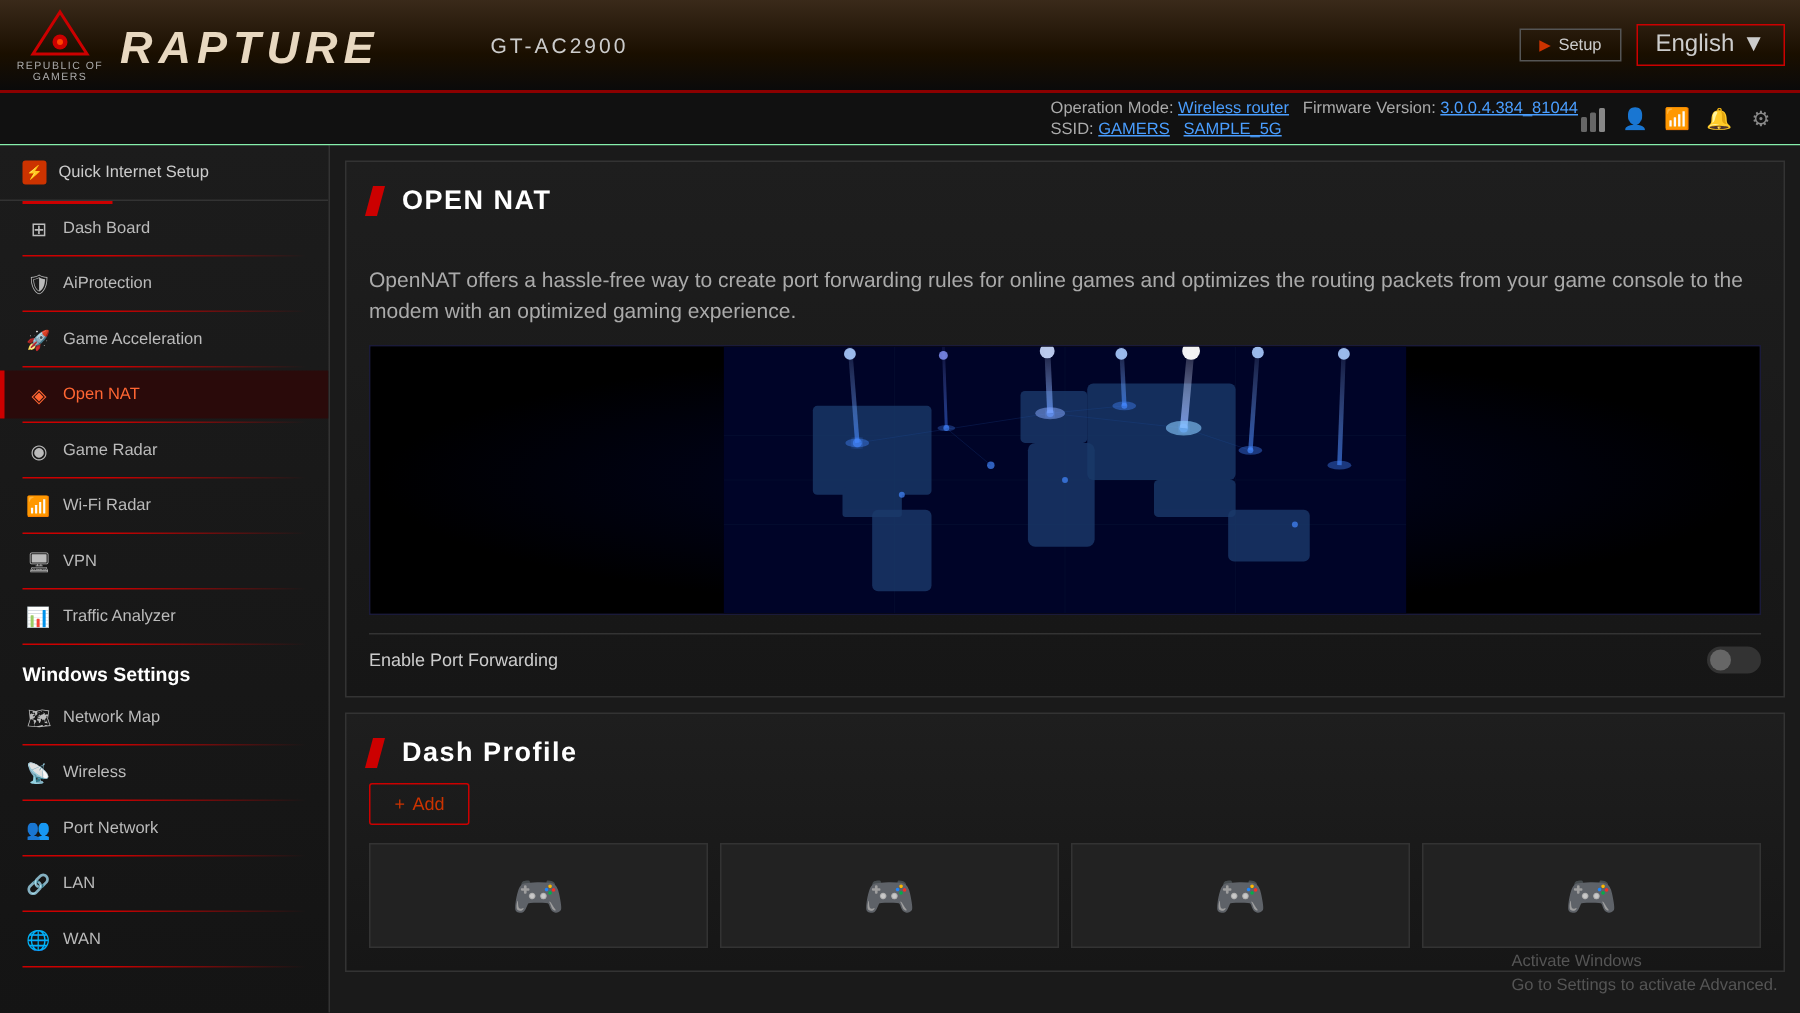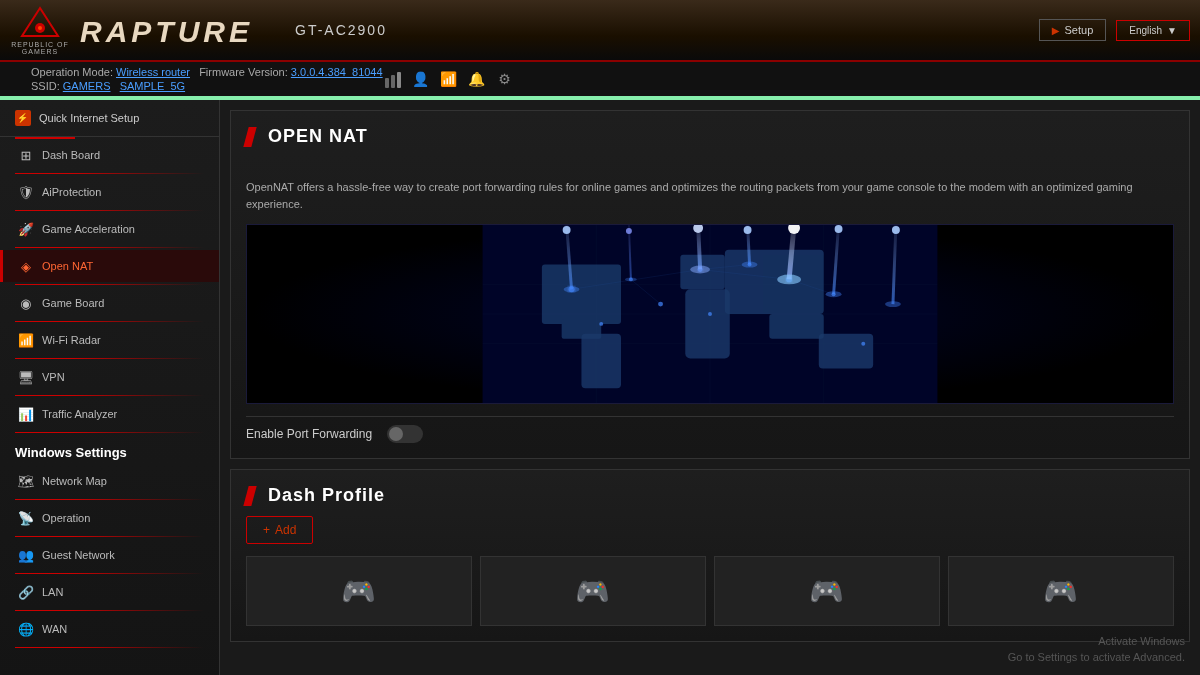--- a/index.html
+++ b/index.html
@@ -43,20 +43,21 @@
     .rog-text {
       font-size: 7px;
       color: #aaa;
       letter-spacing: 1px;
       text-align: center;
     }
     .model-name {
       font-size: 14px;
       color: #ccc;
       letter-spacing: 2px;
+      margin-left: 32px;
     }
     .header-right {
       display: flex;
       align-items: center;
       gap: 10px;
     }
     .logout-btn {
       background: transparent;
       border: 1px solid #555;
       color: #ccc;
@@ -70,35 +71,35 @@
     .logout-arrow {
       color: #cc3300;
       font-size: 10px;
     }
     .lang-btn {
       background: transparent;
       border: 1px solid #cc0000;
       color: #ccc;
       padding: 4px 12px;
       cursor: pointer;
-      font-size: 10px;
+      font-size: 16px;
       display: flex;
       align-items: center;
       gap: 5px;
     }
 
     
     .status-bar {
       width: 100%;
       background: #111;
-      padding: 4px 31px;
-      display: flex;
-      align-items: center;
-      justify-content: flex-start;
-      border-bottom: 4px solid #86efac;
+      padding: 4px 16px;
+      display: flex;
+      align-items: center;
+      justify-content: flex-end;
+      border-bottom: 1px solid #86efac;
       min-height: 30px;
     }
     .status-left {
       display: flex;
       flex-direction: column;
       gap: 2px;
     }
     .status-text {
       font-size: 11px;
       color: #aaa;
@@ -232,21 +233,21 @@
       gap: 8px;
       margin-bottom: 10px;
     }
     .panel-title-text {
       font-size: 18px;
       font-weight: bold;
       color: #fff;
       letter-spacing: 1px;
     }
     .panel-desc {
-      font-size: 11px;
+      font-size: 14px;
       color: #aaa;
       line-height: 1.5;
       margin-bottom: 12px;
       margin-top: 32px;
     }
 
     
     .world-map-container {
       width: 100%;
       height: 180px;
@@ -270,20 +271,21 @@
       position: absolute;
       top: 0; left: 0;
     }
 
     .panel-footer {
       display: flex;
       align-items: center;
       gap: 15px;
       padding-top: 8px;
       border-top: 1px solid #333;
+      justify-content: space-between;
     }
     .panel-footer-label {
       font-size: 12px;
       color: #ccc;
     }
 
     
     .toggle {
       width: 36px;
       height: 18px;
@@ -340,21 +342,21 @@
     .gamepad-icon {
       color: #555;
       font-size: 28px;
     }
 
     
     .windows-watermark {
       position: absolute;
       bottom: 10px;
       right: 15px;
-      text-align: right;
+      text-align: left;
       color: #555;
       font-size: 11px;
       line-height: 1.4;
       pointer-events: none;
       margin-top: 32px;
     }
 
     
     .title-slash {
       display: inline-block;
@@ -457,21 +459,21 @@
     <div class="nav-item-divider"></div>
 
     <div class="nav-item active">
       <div class="nav-icon">◈</div>
       <span>Open NAT</span>
     </div>
     <div class="nav-item-divider"></div>
 
     <div class="nav-item">
       <div class="nav-icon">◉</div>
-      <span>Game Board</span>
+      <span>Game Radar</span>
     </div>
     <div class="nav-item-divider"></div>
 
     <div class="nav-item">
       <div class="nav-icon">📶</div>
       <span>Wi-Fi Radar</span>
     </div>
     <div class="nav-item-divider"></div>
 
     <div class="nav-item">
@@ -489,27 +491,27 @@
     <div class="section-label">Windows Settings</div>
 
     <div class="nav-item">
       <div class="nav-icon">🗺</div>
       <span>Network Map</span>
     </div>
     <div class="nav-item-divider"></div>
 
     <div class="nav-item">
       <div class="nav-icon">📡</div>
-      <span>Operation</span>
+      <span>Wireless</span>
     </div>
     <div class="nav-item-divider"></div>
 
     <div class="nav-item">
       <div class="nav-icon">👥</div>
-      <span>Guest Network</span>
+      <span>Port Network</span>
     </div>
     <div class="nav-item-divider"></div>
 
     <div class="nav-item">
       <div class="nav-icon">🔗</div>
       <span>LAN</span>
     </div>
     <div class="nav-item-divider"></div>
 
     <div class="nav-item">

